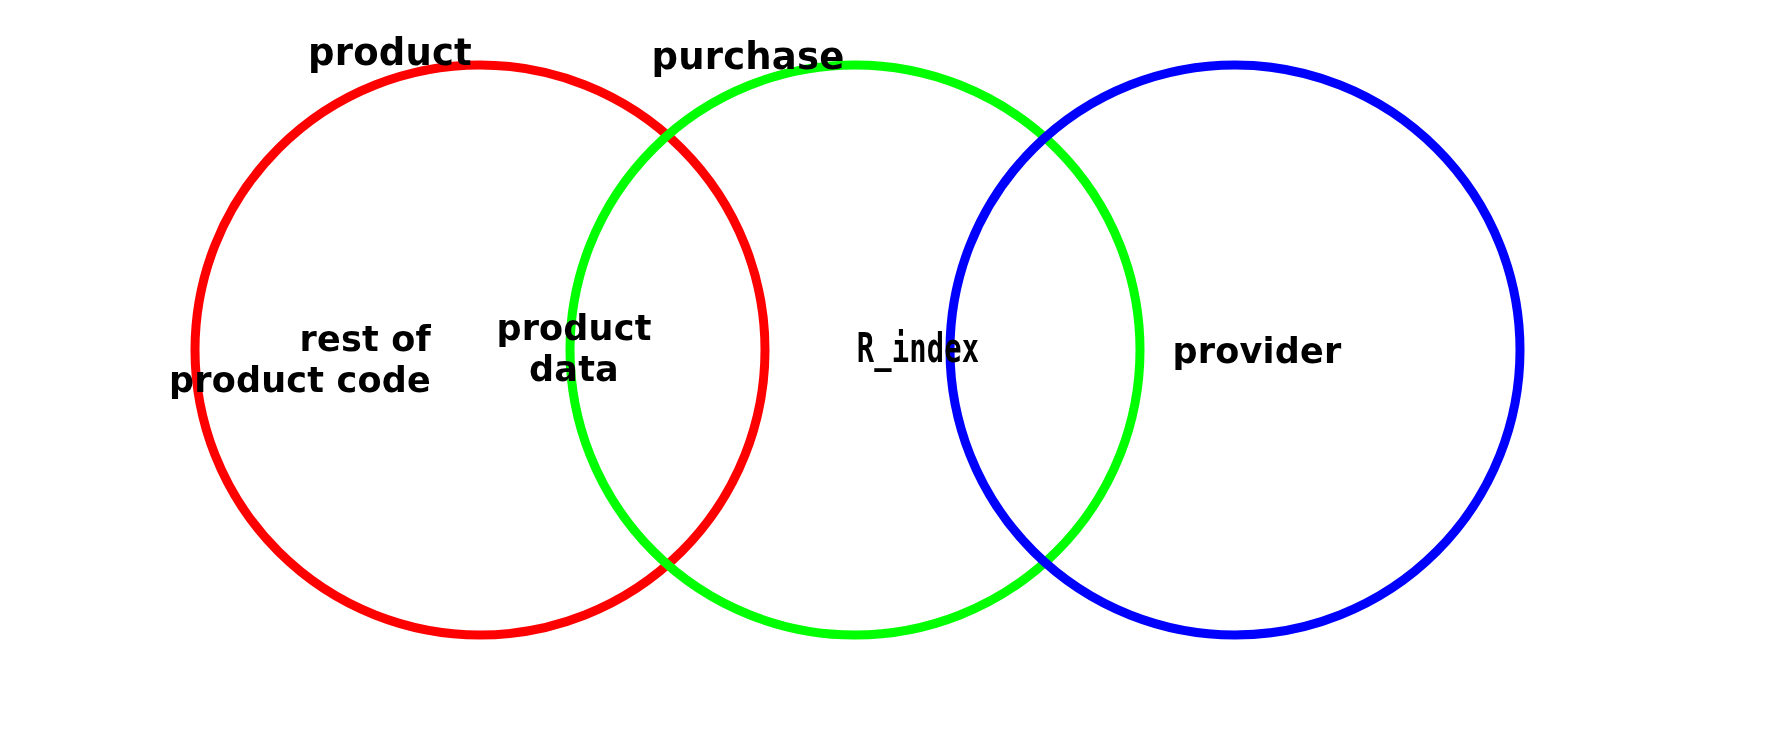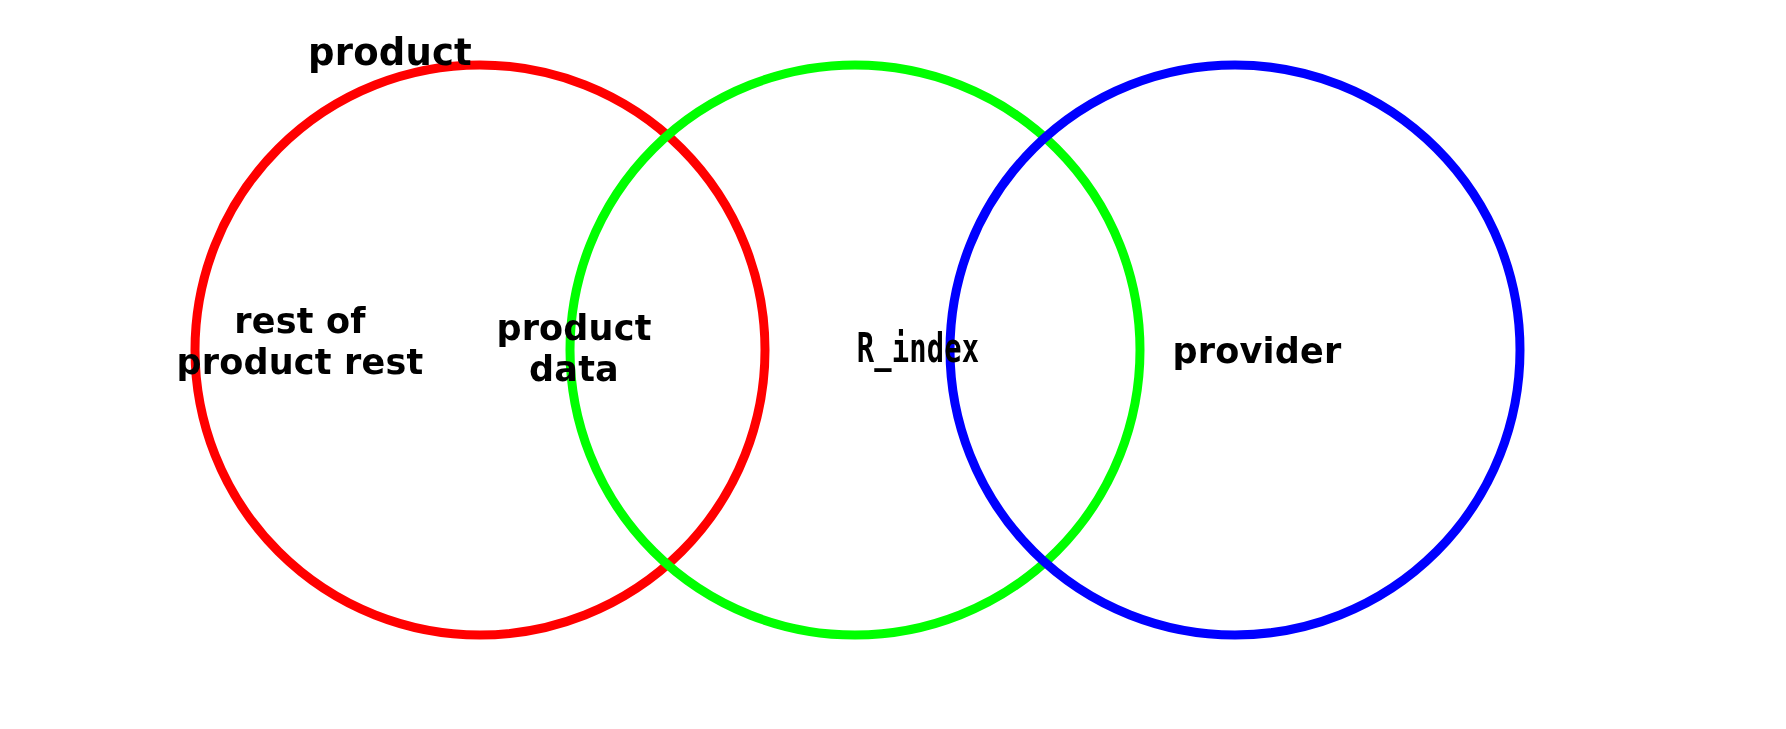--- a/index.html
+++ b/index.html
@@ -65,23 +65,24 @@
 <div id="venn-stage" style="background: rgb(255, 255, 255);">
 
   <svg id="venn-svg" viewBox="0 0 1786 729" xmlns="http://www.w3.org/2000/svg">
     <circle id="circle-product" fill="none" stroke="#FF0000" stroke-width="9" cx="480" cy="350" r="285"></circle>
     <circle id="circle-purchase" fill="none" stroke="#00FF00" stroke-width="9" cx="855" cy="350" r="285"></circle>
     <circle id="circle-receipt" fill="none" stroke="#0000FF" stroke-width="9" cx="1235" cy="350" r="285"></circle>
   </svg>
 
   <div class="label set-title" id="title-product" style="left: 390px; top: 32px;">product</div>
 
+  <div class="label set-title" id="title-purchase" style="left: 748px; top: 36px;">purchase</div>
 
 
-  <div class="label region-label" id="region-product-only" style="left: 300px; top: 342px;"><span class="line">rest of</span><span class="line">product rest</span></div>
+  <div class="label region-label" id="region-product-only" style="left: 300px; top: 360px; text-align: right;"><span class="line">rest of</span><span class="line">product code</span></div>
 
   <div class="label region-label" id="region-product-code" style="left: 574px; top: 349px;"><span class="line">product</span><span class="line">data</span></div>
 
   <div class="label region-label condensed" id="region-r-index" style="left: 918px; top: 348px;"><span class="line">R_index</span></div>
 
   <div class="label region-label" id="region-provider" style="left: 1257px; top: 351px; text-align: right;"><span class="line">provider</span></div>
 
 </div>
 
 </body></html>

